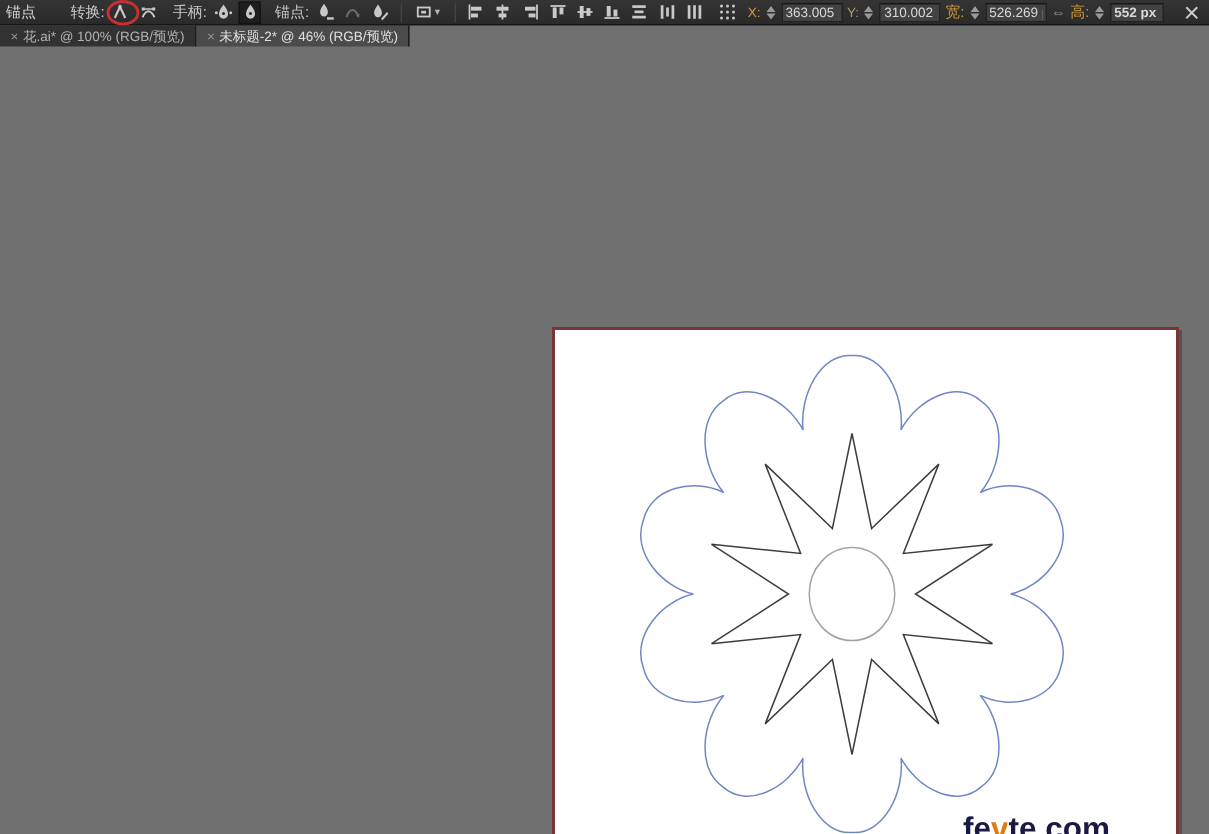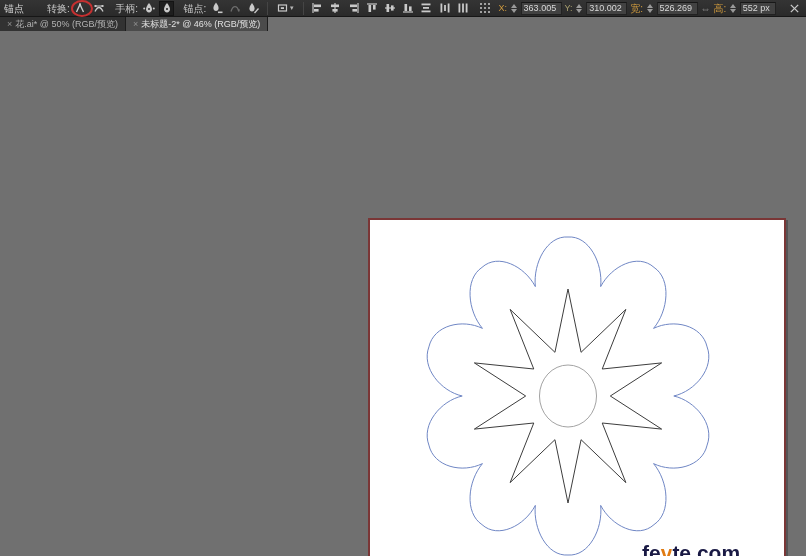--- a/index.html
+++ b/index.html
@@ -223,36 +223,36 @@
       </button>
     <input class="fld" value="526.269 p" style="">
 
     <span class="lbl" style="font-size:10px;color:#9a9a9a">⇔</span>
 
     <span class="lbl orange" style="font-size:10px">高:</span>
     <button class="stepper">
         <span class="up"></span>
         <span class="dn"></span>
       </button>
-    <input class="fld" style="width: 36px;" value="552 px">
+    <input class="fld" style="width: 36px; font-weight: bold;" value="552 px">
 
     <button class="ibtn" style="margin-left:8px">
       <svg width="11" height="11" viewBox="0 0 12 12">
         <line x1="2" y1="2" x2="10" y2="10" stroke="currentColor" stroke-width="1.4"></line>
         <line x1="10" y1="2" x2="2" y2="10" stroke="currentColor" stroke-width="1.4"></line>
       </svg>
     </button>
   </div>
 
   <div class="annot"></div>
 
   <div class="tabbar">
     <div class="dtab">
       <span class="x">×</span>
-      <span>花.ai* @ 50% (RGB/预览)</span>
+      <span>花.ai* @ 100% (RGB/预览)</span>
     </div>
     <div class="dtab active">
       <span class="x">×</span>
       <span>未标题-2* @ 46% (RGB/预览)</span>
     </div>
   </div>
 
   <div class="canvas">
     <div class="artboard">
       <svg width="414" height="338" viewBox="0 0 414 338">

